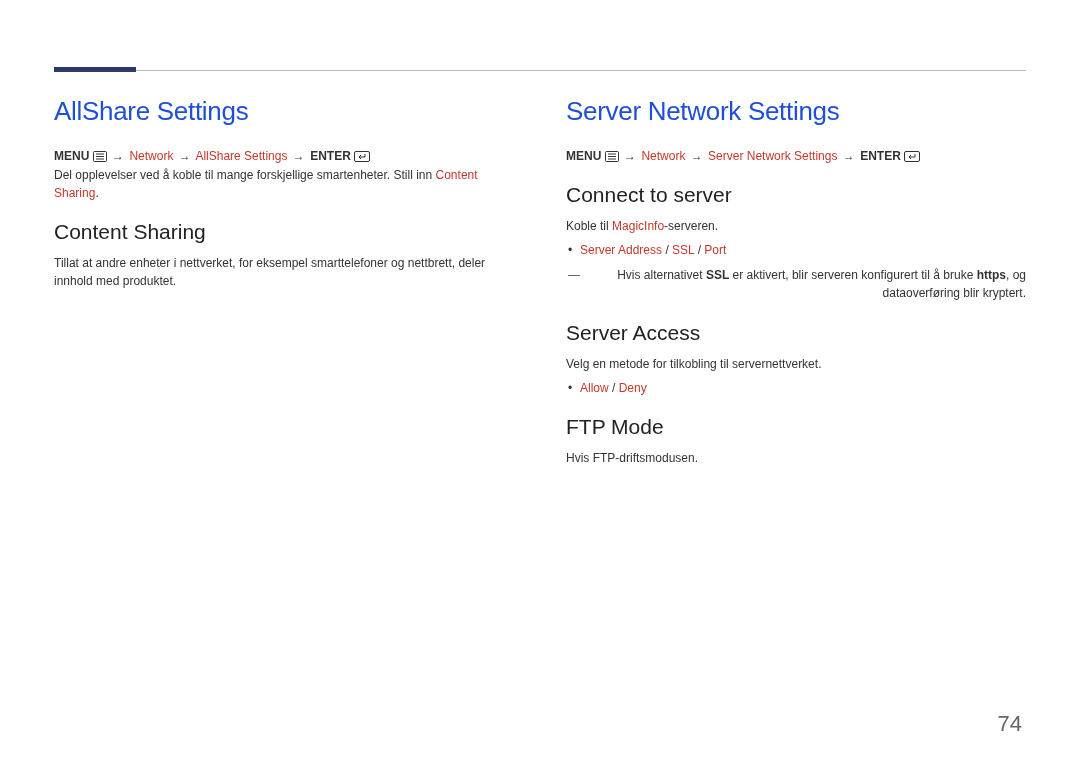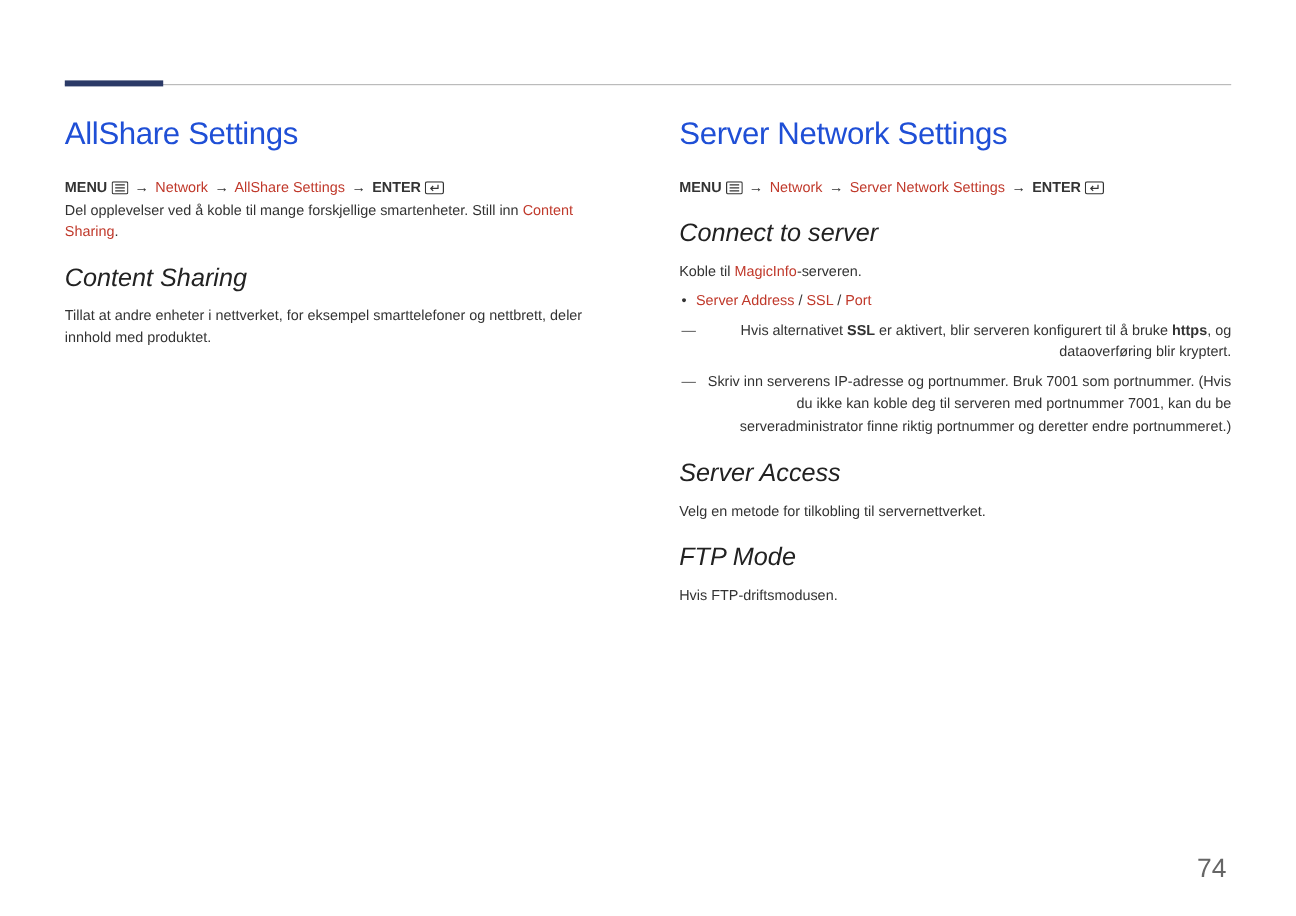--- a/index.html
+++ b/index.html
@@ -42,21 +42,20 @@
     color: #1f4fd6;
     margin-bottom: 22px;
     letter-spacing: -0.3px;
   }
   h2 {
     font-size: 21px;
     font-weight: 400;
     color: #222;
     margin-top: 18px;
     margin-bottom: 10px;
-    font-style: italic;
   }
   p {
     font-size: 12px;
     line-height: 1.5;
     color: #333;
     margin-bottom: 6px;
   }
   .nav {
     font-size: 12px;
     margin-bottom: 1px;
@@ -190,24 +189,28 @@
     </p>
     <ul class="bullet">
       <li>
         <span class="red">Server Address</span><span> / </span><span class="red">SSL</span><span> / </span><span class="red">Port</span>
       </li>
     </ul>
     <ul class="dash">
       <li>
         <span>Hvis alternativet </span><span class="bold">SSL</span><span> er aktivert, blir serveren konfigurert til å bruke </span><span class="bold">https</span><span>, og dataoverføring blir kryptert.</span>
       </li>
-      <li>Skriv inn serverens IP-adresse og portnummer. Bruk 7001 som portnummer. (Hvis du ikke kan koble deg til serveren med portnummer 7001, kan du be serveradministrator finne riktig portnummer og deretter endre portnummeret.)</li>
     </ul>
 
     <h2>Server Access</h2>
     <p>Velg en metode for tilkobling til servernettverket.</p>
+    <ul class="bullet">
+      <li>
+        <span class="red">Allow</span><span> / </span><span class="red">Deny</span>
+      </li>
+    </ul>
 
     <h2>FTP Mode</h2>
     <p>Hvis FTP-driftsmodusen.</p>
   </div>
 </div>
 
 <div class="page-num">74</div>
 
 </body></html>

